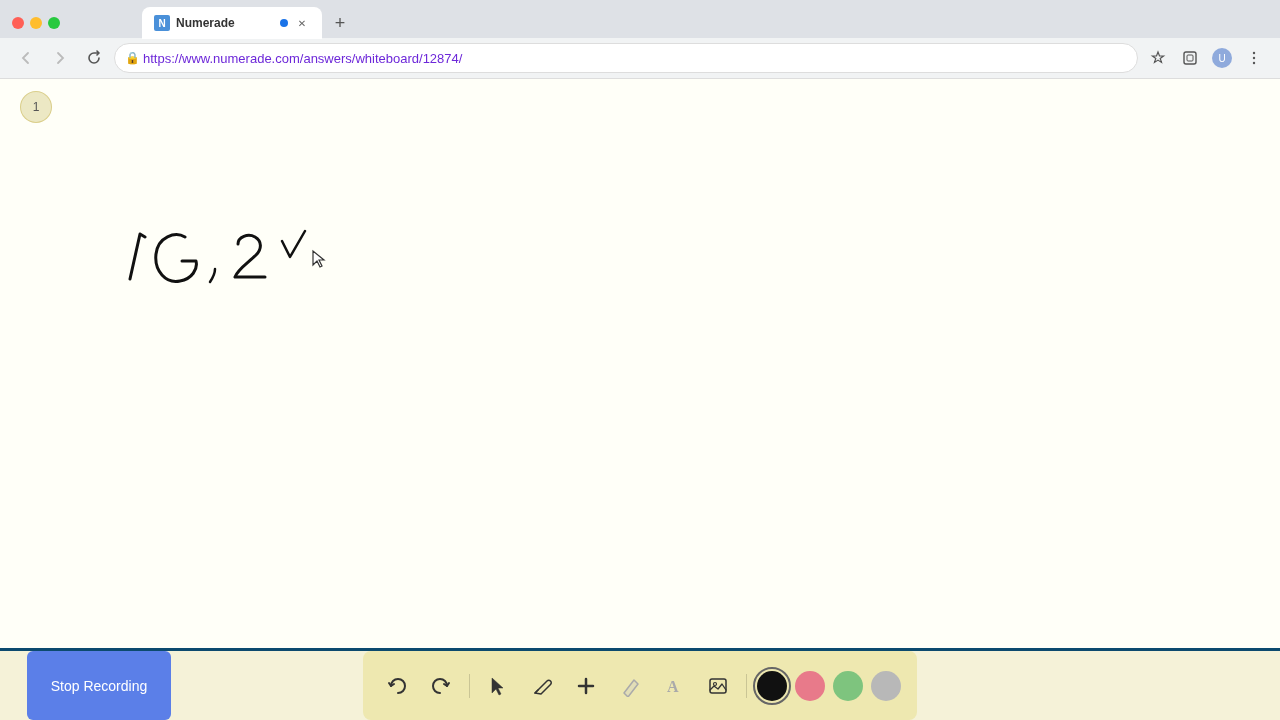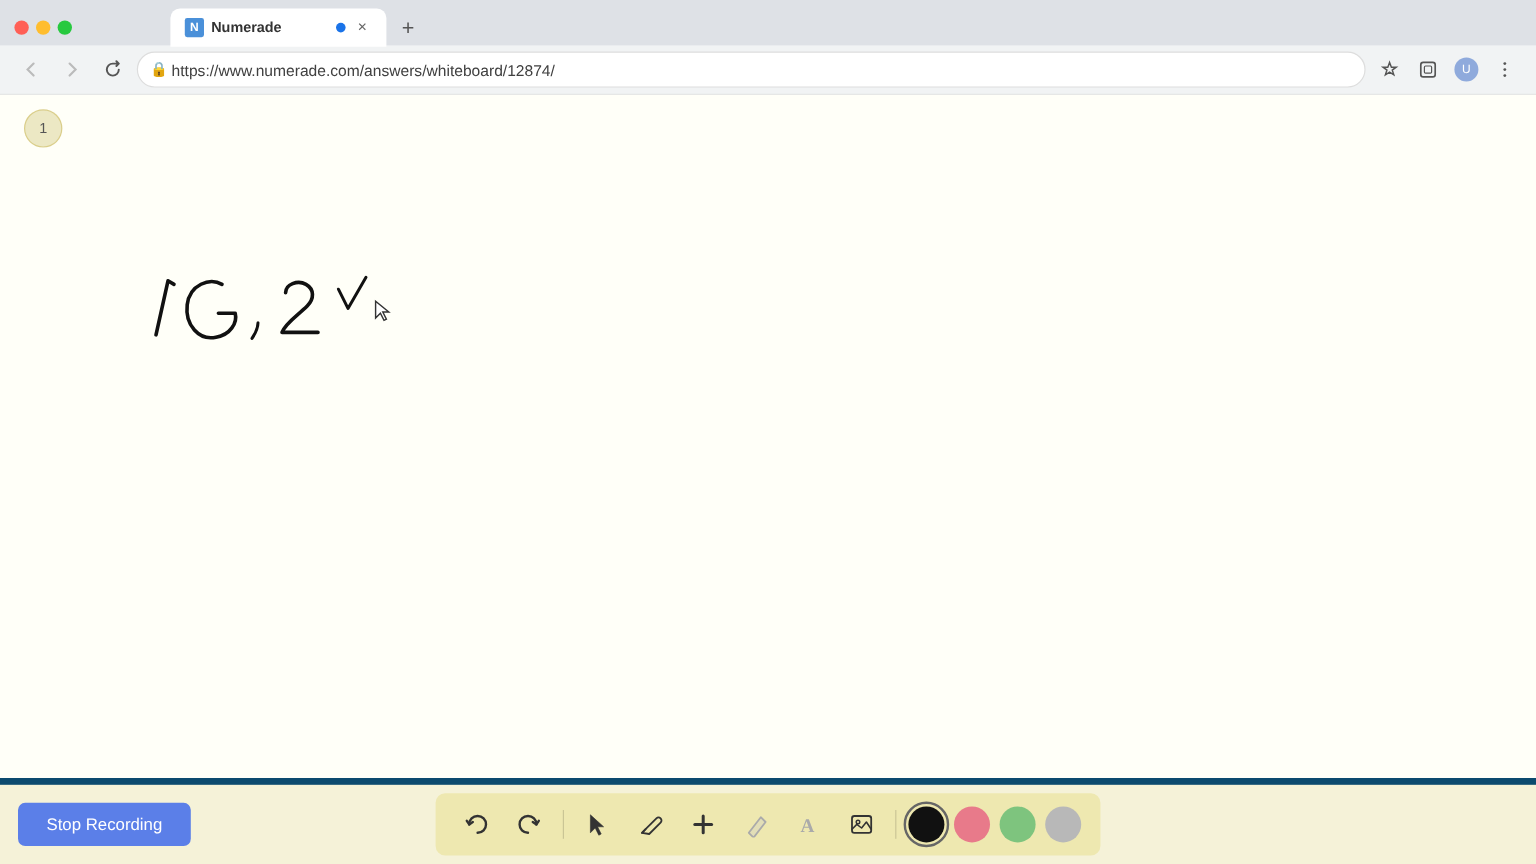--- a/index.html
+++ b/index.html
@@ -159,21 +159,21 @@
 
     .address-bar-lock {
       position: absolute;
       left: 10px;
       font-size: 12px;
       color: #666;
     }
 
     .address-bar-text {
       font-size: 13px;
-      color: #404040;
+      color: #6d28d9;
     }
 
     .toolbar-right {
       display: flex;
       gap: 4px;
       align-items: center;
     }
 
     .toolbar-icon-btn {
       width: 28px;
@@ -237,25 +237,24 @@
     }
 
     
     .bottom-toolbar {
       position: fixed;
       bottom: 0;
       left: 0;
       width: 1280px;
       height: 72px;
       background: #f5f2d8;
-      border-top: 6px solid #0c4a6e;
-      display: flex;
-      align-items: center;
+      border-top: 3px solid #0c4a6e;
+      display: flex;
       justify-content: space-between;
-      padding: 0 15px;
+      padding: 0 27px;
     }
 
     .stop-recording-btn {
       background: #5b7fe8;
       color: white;
       border: none;
       border-radius: 6px;
       padding: 10px 20px;
       font-size: 14px;
       font-weight: 500;

